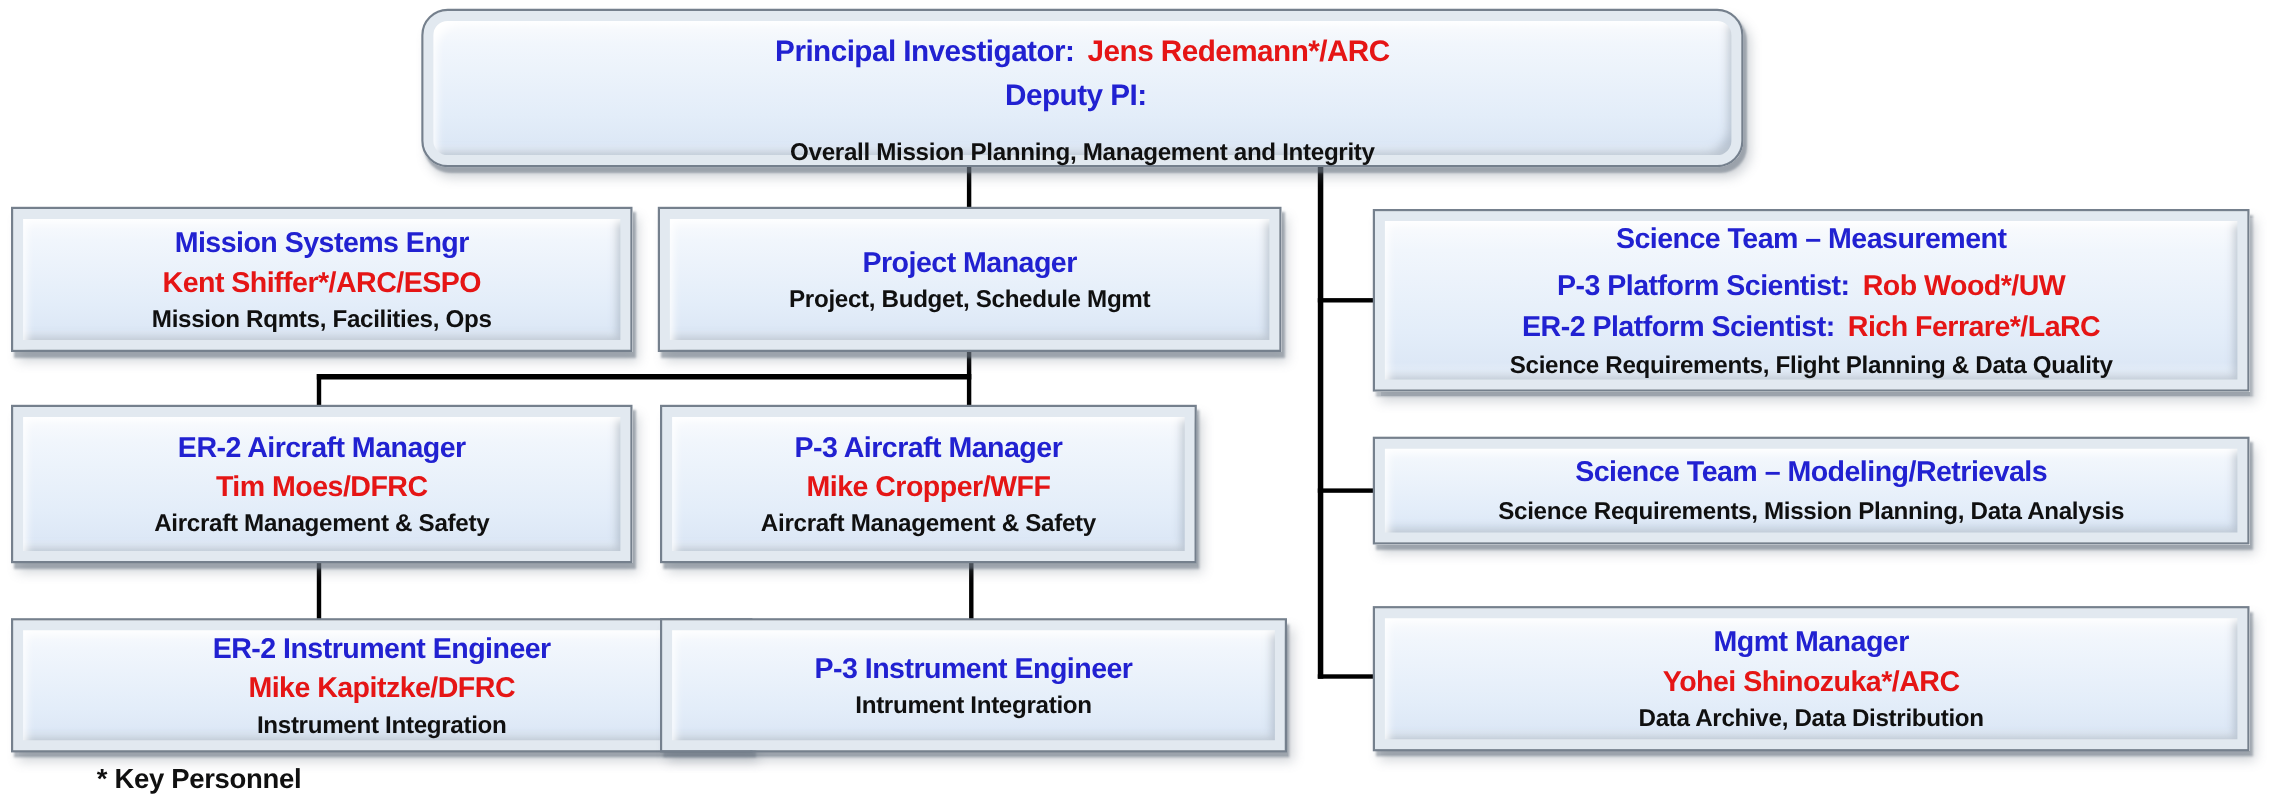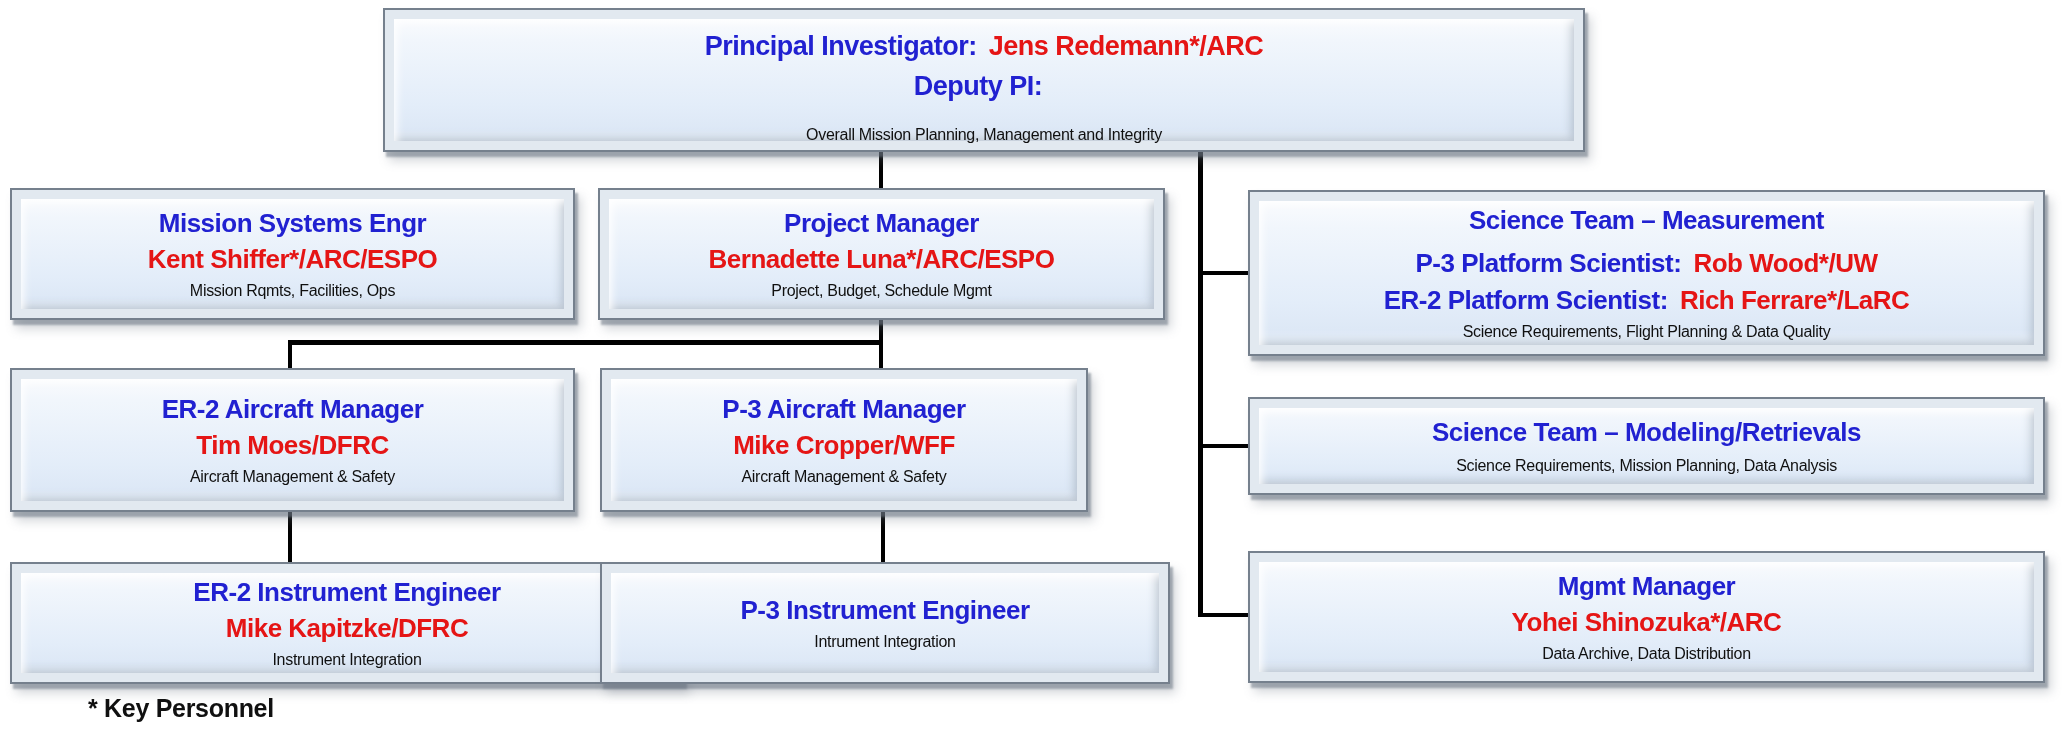--- a/index.html
+++ b/index.html
@@ -16,27 +16,27 @@
     border:2px solid #75808d;
     box-shadow:
       inset 0 0 0 9px #e2e9f0,
       inset 12px 12px 8px rgba(255,255,255,0.95),
       inset -12px -12px 8px rgba(146,158,172,0.50),
       3px 5px 2px rgba(108,118,132,0.55),
       6px 9px 10px rgba(108,118,132,0.30);
   }
   .t-blue  { color:#2121d1; font-weight:bold; font-size:26px; line-height:1.2; letter-spacing:-0.5px; white-space:nowrap; }
   .t-red   { color:#e51515; font-weight:bold; font-size:26px; line-height:1.2; letter-spacing:-0.5px; white-space:nowrap; }
-  .t-black { color:#101010; font-weight:400; font-size:16px; line-height:1.2; letter-spacing:-0.3px; white-space:nowrap; }
+  .t-black { color:#101010; font-weight:700; font-size:22px; line-height:1.2; letter-spacing:-0.3px; white-space:nowrap; }
   .mixline { display:flex; align-items:baseline; justify-content:center; white-space:nowrap; }
   .mixline .t-blue { margin-right:12px; }
   .big .t-blue, .big .t-red { font-size:27px; }
 
   
-  #box-top { left:383px; top:8px; width:1202px; height:144px; justify-content:flex-start; padding-top:20px; gap:8px; }
+  #box-top { left:383px; top:8px; width:1202px; height:144px; justify-content:flex-start; padding-top:20px; gap:8px;border-radius:24px; }
   #box-top .subtitle { margin-top:14px; }
 
   #box-mission  { left:10px;   top:188px; width:565px; height:132px; }
   #box-pm       { left:598px;  top:188px; width:567px; height:132px; }
   #box-sci-meas { left:1248px; top:190px; width:797px; height:166px; gap:6px;text-align:center; }
   #box-sci-meas .title { margin-bottom:6px; }
 
   #box-er2-am   { left:10px;   top:368px; width:565px; height:144px; }
   #box-p3-am    { left:600px;  top:368px; width:488px; height:144px; }
   #box-sci-mod  { left:1248px; top:397px; width:797px; height:98px; gap:8px; }
@@ -90,21 +90,20 @@
 </div>
 
 <div class="obox" id="box-mission">
   <div class="t-blue">Mission Systems Engr</div>
   <div class="t-red">Kent Shiffer*/ARC/ESPO</div>
   <div class="t-black">Mission Rqmts, Facilities, Ops</div>
 </div>
 
 <div class="obox" id="box-pm">
   <div class="t-blue">Project Manager</div>
-  <div class="t-red">Bernadette Luna*/ARC/ESPO</div>
   <div class="t-black">Project, Budget, Schedule Mgmt</div>
 </div>
 
 <div class="obox" id="box-sci-meas">
   <div class="t-blue title">Science Team – Measurement</div>
   <div class="mixline">
     <span class="t-blue">P-3 Platform Scientist:</span>
     <span class="t-red">Rob Wood*/UW</span>
   </div>
   <div class="mixline">

